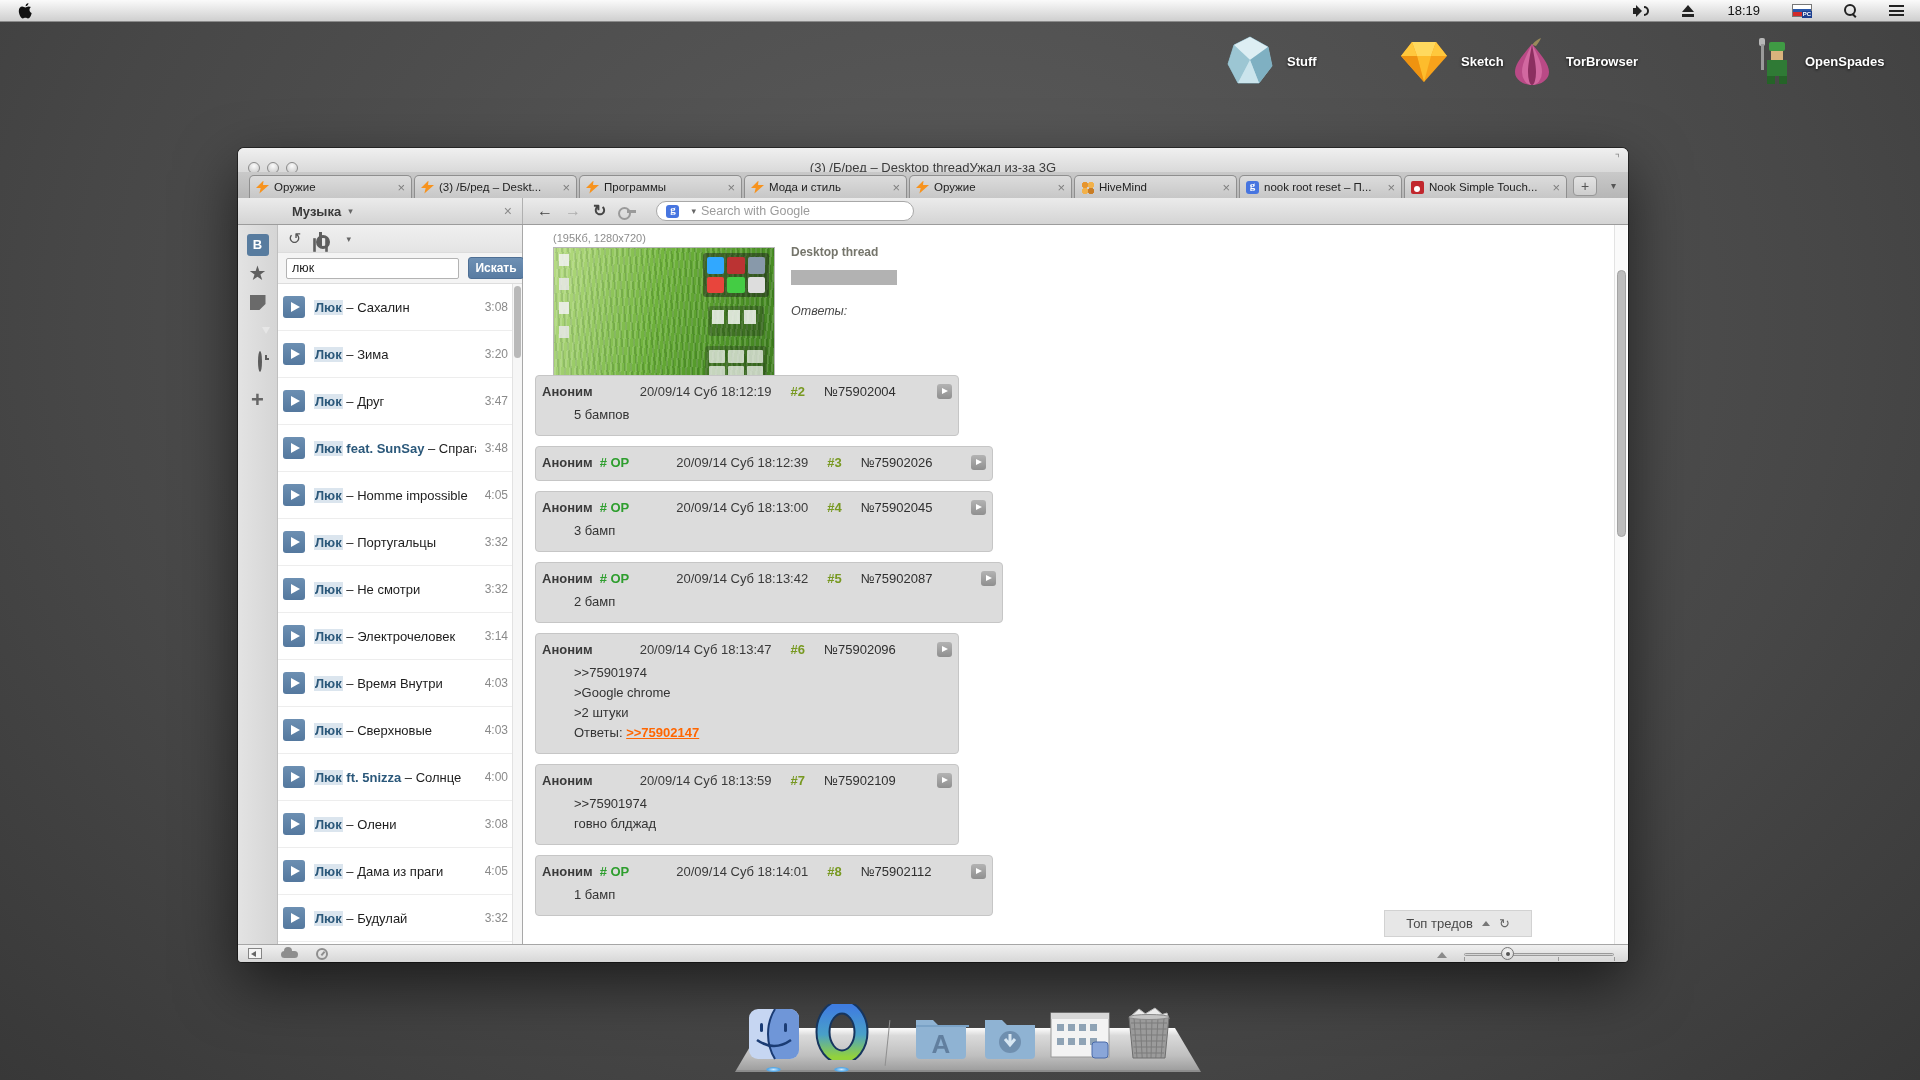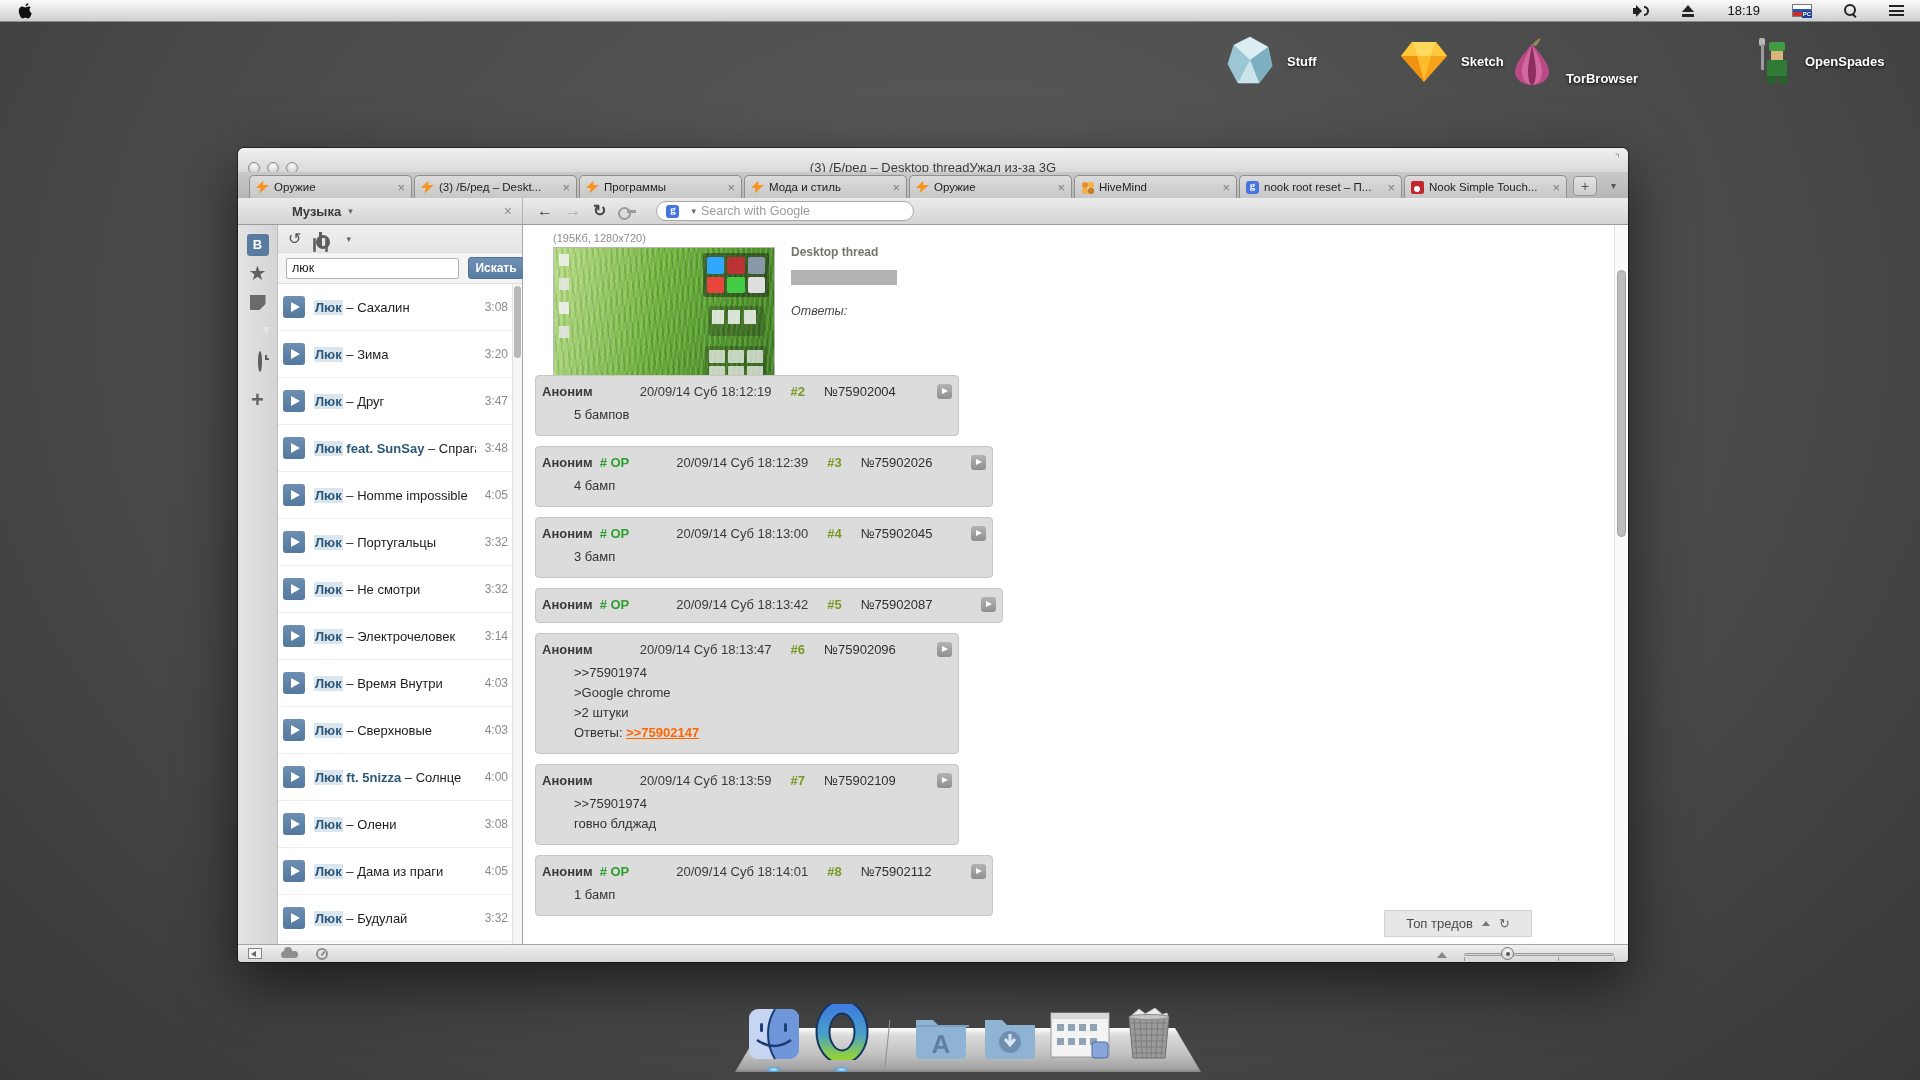--- a/index.html
+++ b/index.html
@@ -300,21 +300,21 @@
     <svg width="50" height="50" viewBox="0 0 50 50">
       <polygon points="13,6 37,6 48,20 25,46 2,20" fill="#f7a21b"></polygon>
       <polygon points="13,6 37,6 32,20 18,20" fill="#ffd95e"></polygon>
       <polygon points="18,20 32,20 25,46" fill="#fdbc2c"></polygon>
       <polygon points="2,20 18,20 25,46" fill="#ef9310"></polygon>
       <polygon points="13,6 18,20 2,20" fill="#ffc83d"></polygon>
       <polygon points="37,6 48,20 32,20" fill="#ffc83d"></polygon>
     </svg>
     <span class="dicon-label">Sketch</span>
   </div>
-  <div class="dicon" style="left:1510px;align-items:flex-end;">
+  <div class="dicon" style="left:1510px;">
     <svg width="44" height="50" viewBox="0 0 44 50">
       <path d="M22 9 c3-4 6-6 9-7 -1 3-3 5-5 8z" fill="#9a8a5a"></path>
       <path d="M22 8 C12 20 5 28 5 36 a17 13 0 0 0 34 0 c0-8-7-16-17-28z" fill="#b94a86"></path>
       <path d="M22 8 C16 20 12 28 12 36 a10 13 0 0 0 20 0 c0-8-4-16-10-28z" fill="#d268a0"></path>
       <path d="M22 8 C20 20 18 28 18 36 a4 13 0 0 0 8 0 c0-8-2-16-4-28z" fill="#8c2f60"></path>
     </svg>
     <span class="dicon-label">TorBrowser</span>
   </div>
   <div class="dicon" style="left:1753px;">
     <svg width="40" height="50" viewBox="0 0 40 50">
@@ -610,27 +610,20 @@
             <div class="post" style="width: 458px;">
               <div class="post-header">
 
                 <span class="pname">Аноним</span>
                 <span class="pop"># OP</span>
                 <span class="pdate">20/09/14 Суб 18:12:39</span>
                 <span class="pidx">#3</span>
                 <span class="pno">№75902026</span>
               </div>
               <span class="expand-btn"></span>
-              <div class="plines">
-
-              <div class="pline">
-                    <span class="ptxt">4 бамп</span>
-                    
-                  </div>
-              </div>
             </div>
             <div class="post" style="width: 458px;">
               <div class="post-header">
 
                 <span class="pname">Аноним</span>
                 <span class="pop"># OP</span>
                 <span class="pdate">20/09/14 Суб 18:13:00</span>
                 <span class="pidx">#4</span>
                 <span class="pno">№75902045</span>
               </div>
@@ -646,20 +639,27 @@
             <div class="post" style="width: 468px;">
               <div class="post-header">
 
                 <span class="pname">Аноним</span>
                 <span class="pop"># OP</span>
                 <span class="pdate">20/09/14 Суб 18:13:42</span>
                 <span class="pidx">#5</span>
                 <span class="pno">№75902087</span>
               </div>
               <span class="expand-btn"></span>
+              <div class="plines">
+
+              <div class="pline">
+                    <span class="ptxt">2 бамп</span>
+                    
+                  </div>
+              </div>
             </div>
             <div class="post" style="width: 424px;">
               <div class="post-header">
 
                 <span class="pname">Аноним</span>
 
                 <span class="pdate">20/09/14 Суб 18:13:47</span>
                 <span class="pidx">#6</span>
                 <span class="pno">№75902096</span>
               </div>

